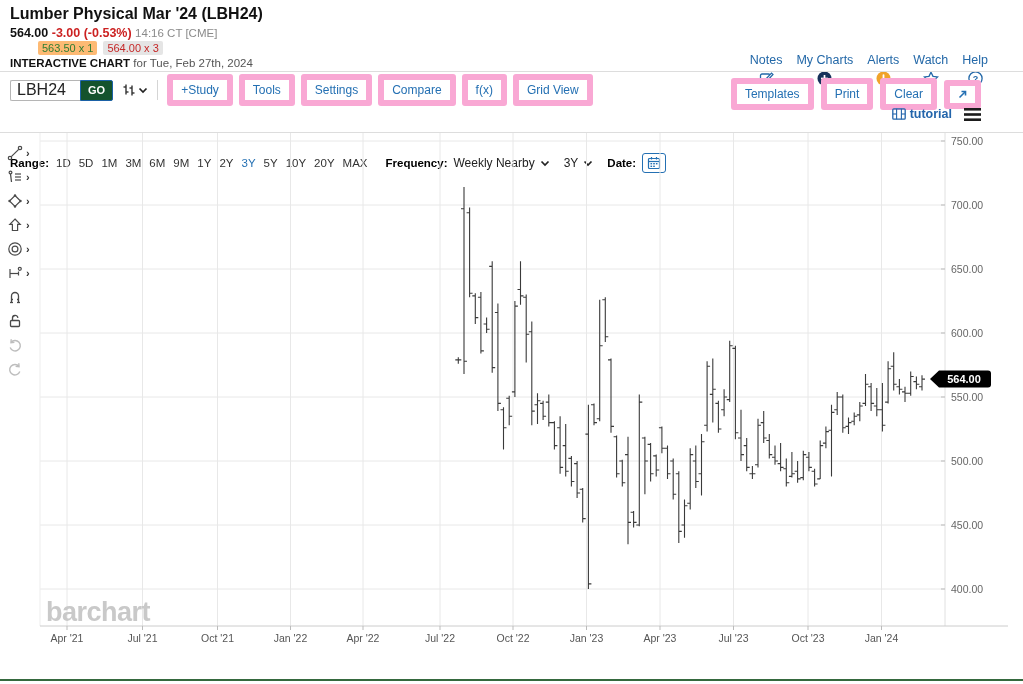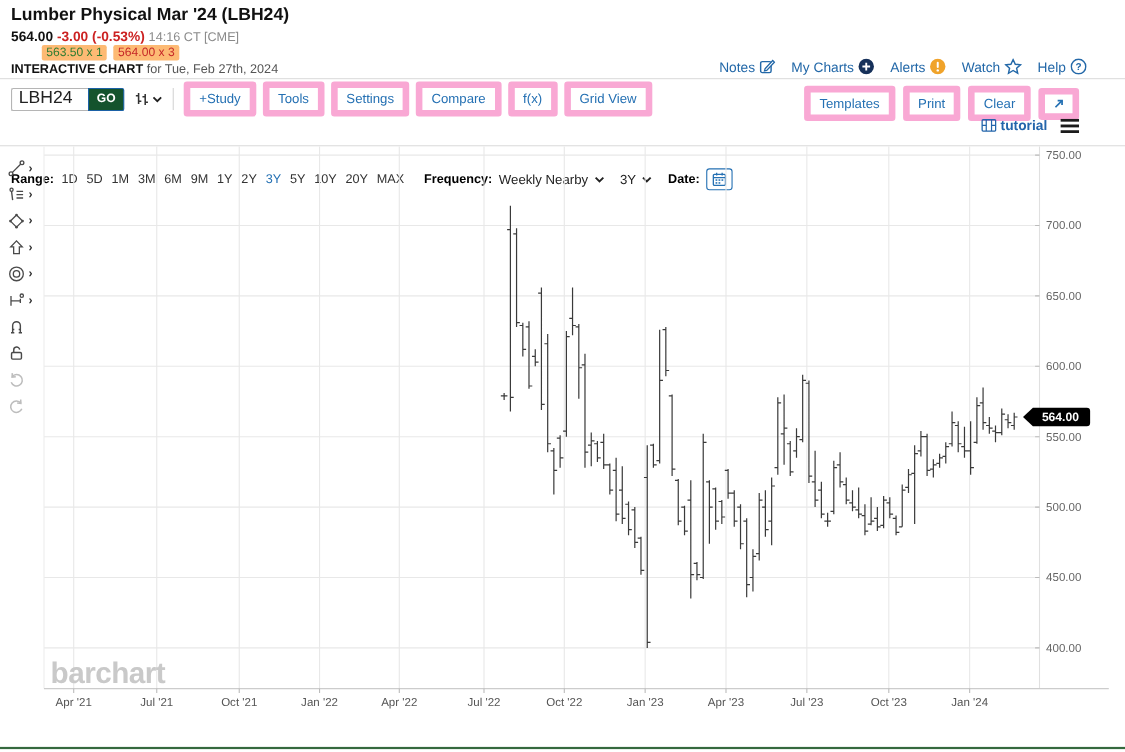--- a/index.html
+++ b/index.html
@@ -9,25 +9,25 @@
 
   
   .title { left:10px; top:5px; font-size:16px; font-weight:bold; color:#111; }
   .quote-line { left:10px; top:26px; font-size:12.5px; }
   .quote-line .last { font-weight:bold; color:#111; }
   .quote-line .chg { font-weight:bold; color:#cc2222; }
   .quote-line .time { color:#8a8a8a; font-size:11.5px; }
   .badges { left:10px; top:41px; font-size:11px; display:flex; gap:6px; }
   .badge { padding:1px 4px; border-radius:2px; }
   .badge.bid { color:#2e7d32; background:#fdba74;margin-left:28px; }
-  .badge.ask { color:#c62828; background:#fdba74; }
+  .badge.ask { color:#c62828; background:#e5e5e5; }
   .ic-line { left:10px; top:57px; font-size:11.5px; color:#555; }
   .ic-line .ic { font-weight:bold; color:#111; }
   .top-links { top:53px; right:35px; display:flex; gap:14px; font-size:12.5px; color:#2368a8; align-items:center; }
-  .top-link { display:flex; align-items:center; gap:4px; cursor:pointer; }
+  .top-link { display:flex; align-items:center; gap:4px; cursor:pointer;flex-direction:column; }
   .hdr-divider { top:71px; left:0; width:1023px; height:1px; background:#ddd; }
 
   
   .toolbar { top:78px; left:10px; height:24px; display:flex; align-items:center; }
   .sym-input { width:70px; height:21px; border:1px solid #b5b5b5; border-right:none; border-radius:2px 0 0 2px; font-size:16px; padding:0 6px; color:#222; font-family:"Liberation Sans",sans-serif; }
   .go-btn { height:21px; background:#14532d; color:#fff; border:1px solid #1b61a6; border-radius:0 2px 2px 0; font-size:11px; font-weight:bold; padding:0 7px; cursor:pointer; }
   .ctype { display:flex; align-items:center; gap:2px; margin-left:8px; cursor:pointer; }
   .vsep { width:1px; height:20px; background:#d5d5d5; margin:0 9px; }
   .btn { border:6px solid #f9a8d4; color:#2470b3; background:#fff; border-radius:3px; font-size:12px; padding:3px 8px; margin-right:6px; cursor:pointer; white-space:nowrap; }
   .toolbar-right { top:78px; right:42px; display:flex; align-items:center; }

